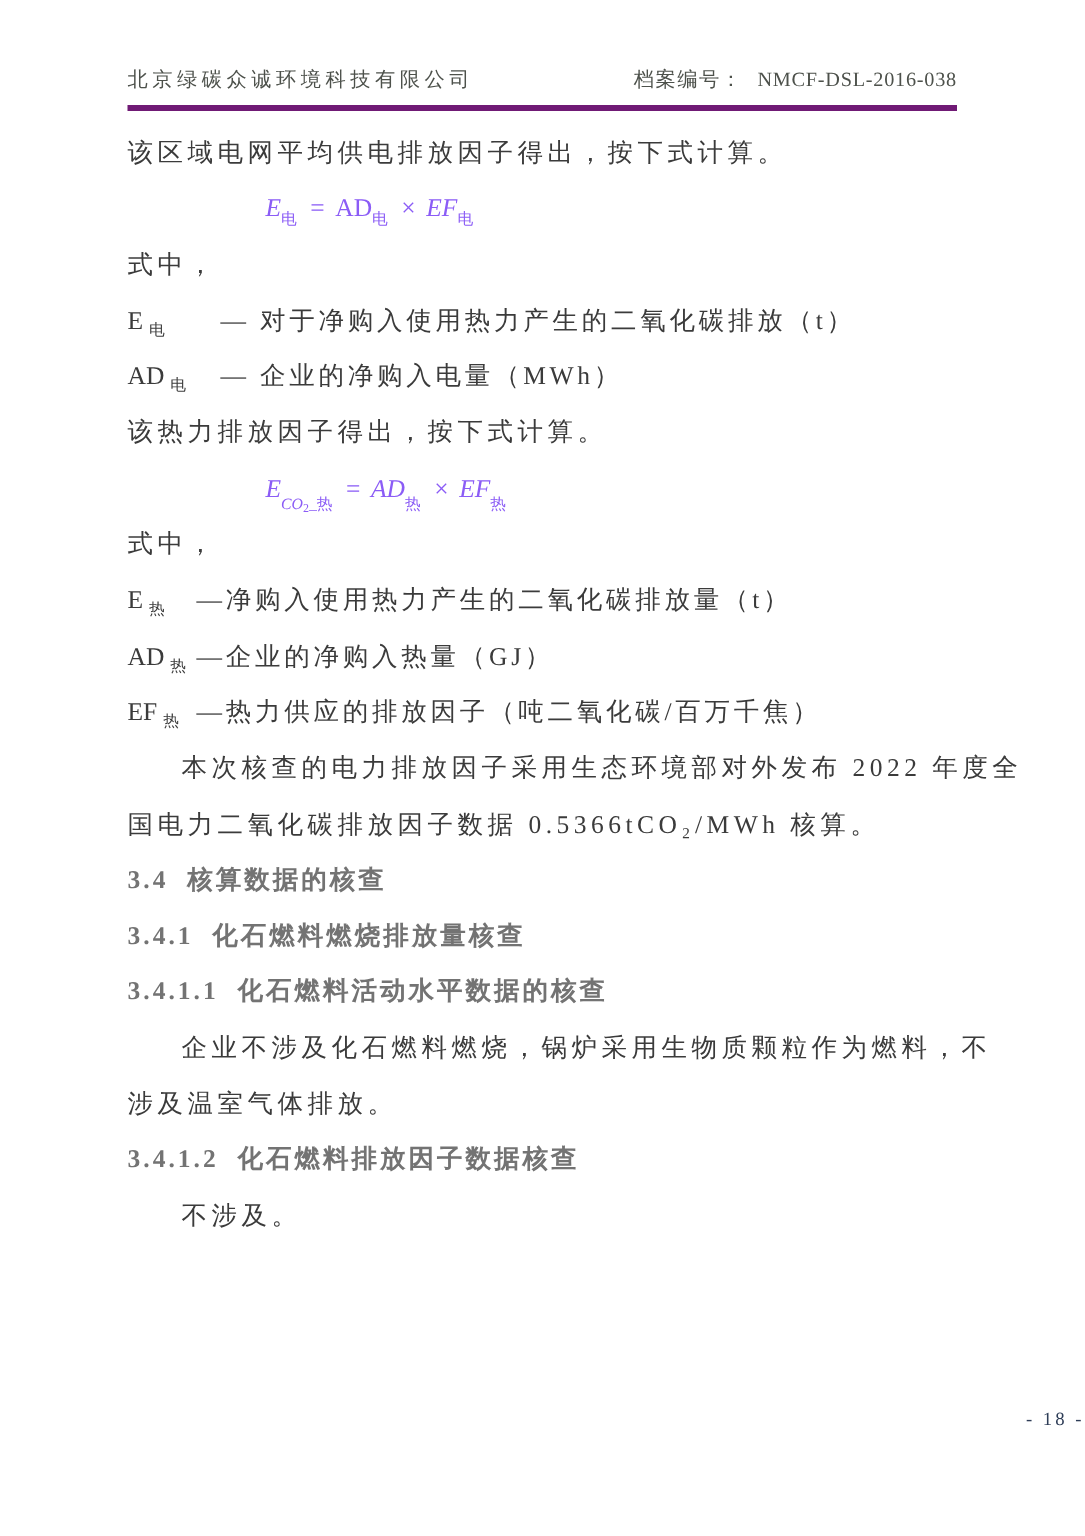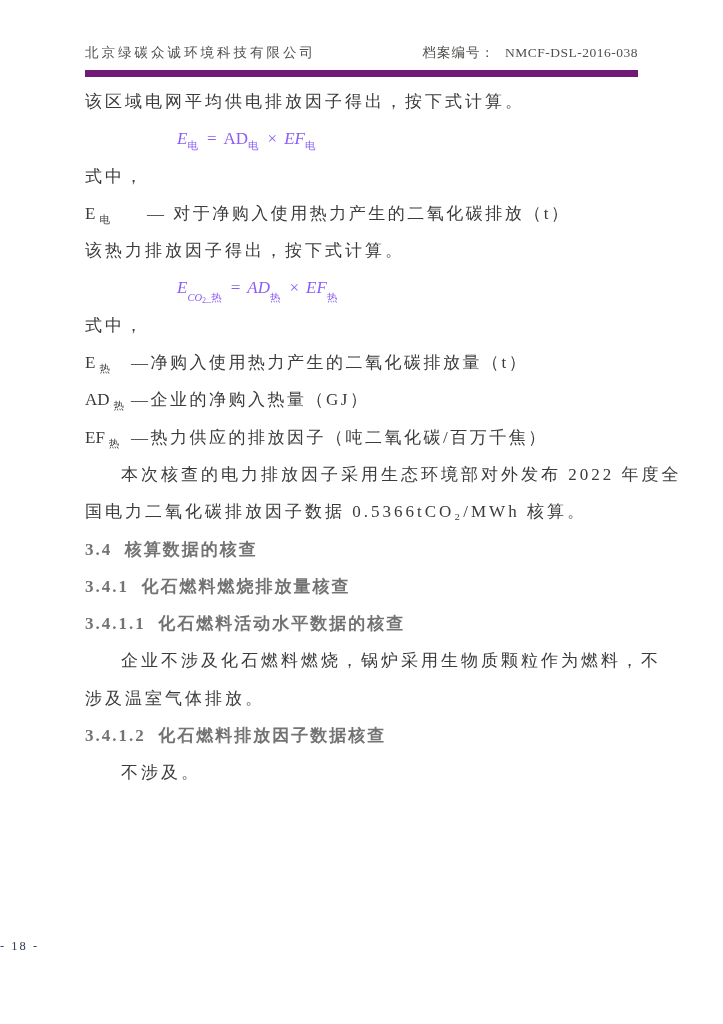--- a/index.html
+++ b/index.html
@@ -9,21 +9,21 @@
     background:#ffffff;
     font-family:"Liberation Serif","DejaVu Serif",serif;
     color:#3b3b3b;
     overflow:hidden;
   }
   
   .header{
     position:absolute;left:85px;right:85px;top:44px;
     display:flex;justify-content:space-between;align-items:flex-end;
     padding-bottom:8px;
-    border-bottom:7px solid #701a75;
+    border-bottom:4px solid #701a75;
     font-size:13.5px;color:#4d514b;
   }
   .company{letter-spacing:3px;}
   .archive{letter-spacing:1px;}
   .archive .num{margin-left:10px;letter-spacing:0.5px;}
   
   .content{
     position:absolute;left:85px;right:85px;top:83px;
   }
   .line{
@@ -43,21 +43,21 @@
   .formula2 .ss{font-size:8px;vertical-align:-2px;}
   
   .def{display:flex;letter-spacing:2.5px;}
   .def .sym{display:inline-block;width:62px;letter-spacing:0;flex:0 0 auto;}
   .def .sym sub{font-size:10.5px;vertical-align:-4px;margin-left:4px;}
   .def2 .sym{width:46px;}
   .def .dtext{flex:1 1 auto;}
   
   .footer{
     position:absolute;left:0;right:0;top:939px;
-    text-align:left;
+    text-align:right;
     font-size:12.5px;color:#2e3d57;letter-spacing:2px;
   }
 </style>
 </head>
 <body>
 
 <div class="page">
 
   <div class="header">
     <span class="company">北京绿碳众诚环境科技有限公司</span>
@@ -72,20 +72,24 @@
 
     <div class="line formula">
       <i>E</i><sub>电</sub><span class="op">=</span><span class="rm">AD</span><sub>电</sub><span class="op">×</span><i>EF</i><sub>电</sub>
     </div>
 
     <div class="line">式中，</div>
 
     <div class="line def">
       <span class="sym"><span>E</span><sub>电</sub></span>
       <span class="dtext">— 对于净购入使用热力产生的二氧化碳排放（t）</span>
+    </div>
+    <div class="line def">
+      <span class="sym"><span>AD</span><sub>电</sub></span>
+      <span class="dtext">— 企业的净购入电量（MWh）</span>
     </div>
 
     <div class="line">该热力排放因子得出，按下式计算。</div>
 
     <div class="line formula formula2">
       <i>E</i><sub><i>CO</i><span class="ss">2</span><span>_热</span></sub><span class="op">=</span><i>AD</i><sub>热</sub><span class="op">×</span><i>EF</i><sub>热</sub>
     </div>
 
     <div class="line">式中，</div>
 

